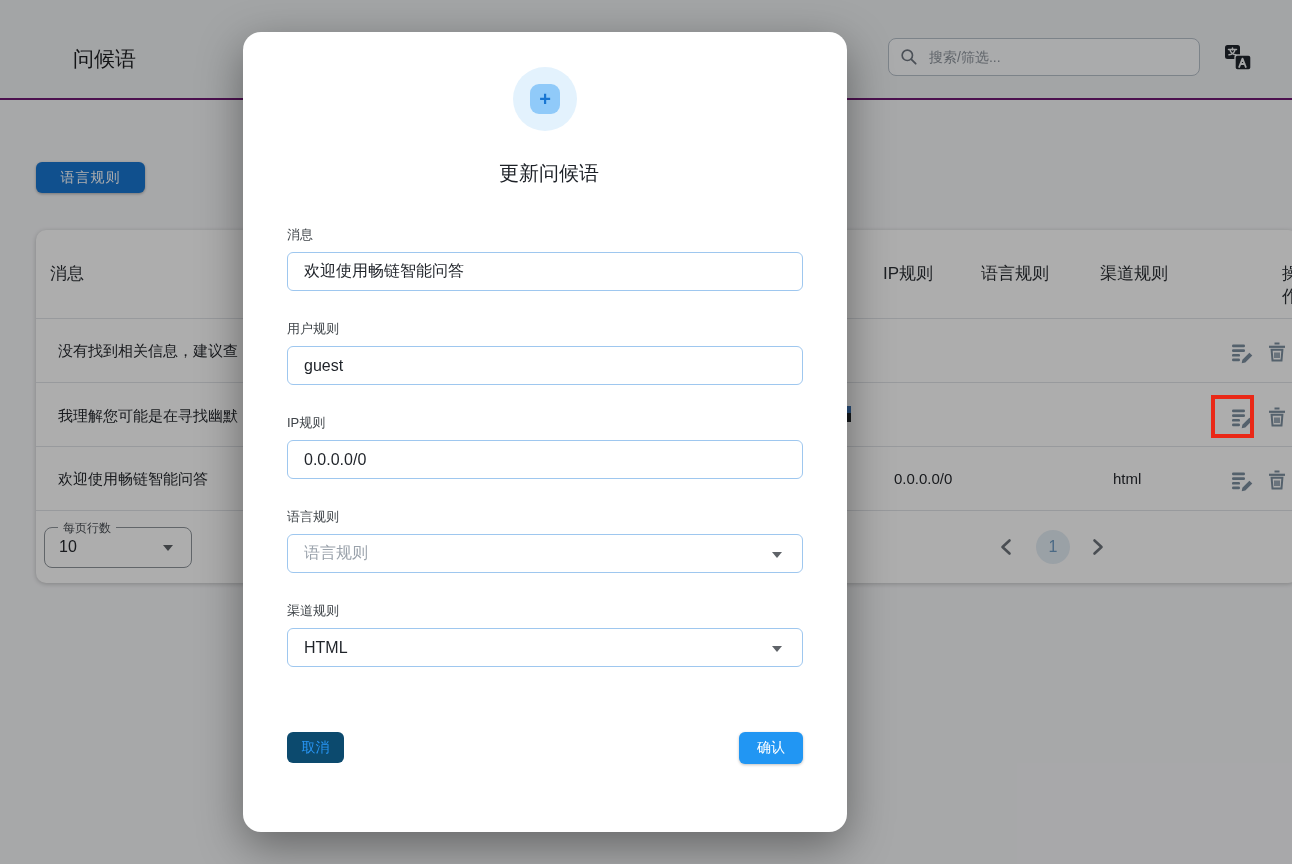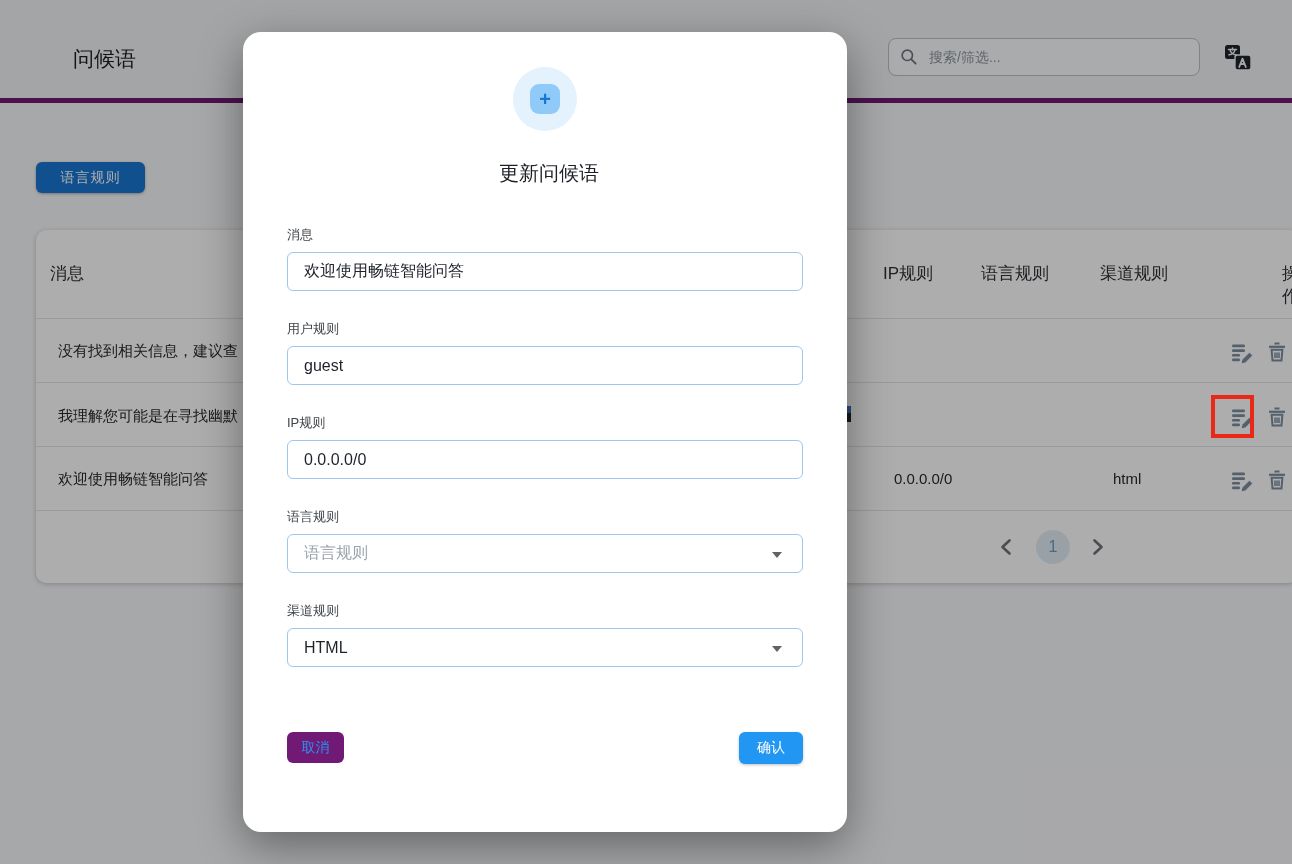--- a/index.html
+++ b/index.html
@@ -4,21 +4,21 @@
 <style>
   html,body{margin:0;padding:0;}
   body{
     width:1292px;height:864px;overflow:hidden;position:relative;
     font-family:"Liberation Sans",sans-serif;background:#f7f8fa;
     -webkit-font-smoothing:antialiased;
   }
 
   
   #base{position:absolute;inset:0;z-index:1;}
-  .appbar{position:absolute;left:0;top:0;width:1292px;height:98px;background:#f1f3f5;border-bottom:5px solid #701a75;}
+  .appbar{position:absolute;left:0;top:0;width:1292px;height:98px;background:#f1f3f5;border-bottom:2px solid #701a75;}
   .page-title{position:absolute;left:73px;top:45px;font-size:21px;color:#1c1e21;}
   .search-box{position:absolute;left:888px;top:38px;width:312px;height:38px;background:#fbfcfe;border:1px solid #b7c1ca;border-radius:8px;display:flex;align-items:center;box-sizing:border-box;padding:0 10px;}
   .search-box input{border:none;outline:none;background:transparent;font-size:14px;color:#3c4043;width:250px;margin-left:8px;font-family:"Liberation Sans",sans-serif;}
   .search-box input::placeholder{color:#8e959d;}
   .translate-wrap{position:absolute;left:1222px;top:42px;width:32px;height:32px;cursor:pointer;}
 
   .create-btn{position:absolute;left:36px;top:162px;width:109px;height:31px;background:#1976d2;border:none;border-radius:6px;color:#ffffff;font-size:14px;letter-spacing:1px;box-shadow:0 1px 3px rgba(0,0,0,.3);font-family:"Liberation Sans",sans-serif;cursor:pointer;}
 
   .card{position:absolute;left:36px;top:230px;width:1262px;height:353px;background:#ffffff;border-radius:10px;box-shadow:0 1px 5px rgba(0,0,0,.22);}
   .th{position:absolute;top:262px;font-size:17px;font-weight:500;color:#2c3035;}
@@ -50,21 +50,21 @@
   .avatar .plus-sq{width:30px;height:30px;border-radius:9px;background:#90caf9;display:flex;align-items:center;justify-content:center;color:#1976d2;font-size:20px;font-weight:bold;line-height:1;}
   .modal-title{position:absolute;left:4px;top:128px;width:604px;text-align:center;font-size:20px;color:#1d2127;font-weight:500;}
 
   .f-label{position:absolute;left:44px;font-size:13px;color:#3f4449;}
   .f-input{position:absolute;left:44px;width:516px;height:39px;border:1px solid #9ec7ef;border-radius:6px;box-sizing:border-box;font-size:16px;color:#1f2329;padding:0 16px;outline:none;background:#fff;font-family:"Liberation Sans",sans-serif;}
   .f-select{position:absolute;left:44px;width:516px;height:39px;border:1px solid #9ec7ef;border-radius:6px;box-sizing:border-box;display:flex;align-items:center;padding:0 16px;cursor:pointer;background:#fff;}
   .f-select .sel-text{font-size:16px;color:#1f2329;}
   .f-select .sel-text.placeholder{color:#9aa2ab;}
   .f-select .caret{position:absolute;right:20px;top:17px;}
 
-  .btn-cancel{position:absolute;left:44px;top:700px;width:57px;height:31px;background:#701a75;border:none;border-radius:6px;color:#2795f4;font-size:14px;cursor:pointer;font-family:Liberation Serif, serif;}
+  .btn-cancel{position:absolute;left:44px;top:700px;width:57px;height:31px;background:#0c4a6e;border:none;border-radius:6px;color:#2795f4;font-size:14px;cursor:pointer;font-family:Liberation Serif, serif;}
   .btn-confirm{position:absolute;left:496px;top:700px;width:64px;height:32px;background:#2196f3;border:none;border-radius:6px;color:#ffffff;font-size:14px;cursor:pointer;box-shadow:0 1px 3px rgba(0,0,0,.25);font-family:"Liberation Sans",sans-serif;}
 
   
   #red-box{position:absolute;left:1211px;top:395px;width:43px;height:43px;border:4px solid #ea2817;box-sizing:border-box;z-index:30;pointer-events:none;}
 </style>
 </head>
 <body>
 
 <div id="base">
 
@@ -174,20 +174,25 @@
     <svg width="24" height="24" viewBox="0 0 24 24">
         <g stroke="#7d8fa0" fill="none">
           <path d="M9.5 3.5h5" stroke-width="2"></path>
           <path d="M4 6.8h16" stroke-width="2.2"></path>
           <path d="M6.6 9.8h10.8l-.9 10.7H7.5z" stroke-width="2"></path>
           <path d="M10 12.5v5.5M12 12.5v5.5M14 12.5v5.5" stroke-width="1.5"></path>
         </g>
       </svg>
   </button>
 
+  <div class="rpp">
+    <div class="rpp-legend">每页行数</div>
+    <div class="rpp-value">10</div>
+    <div class="caret"></div>
+  </div>
 
   <button class="pag-chev" style="left:995px;">
     <svg width="24" height="24" viewBox="0 0 24 24">
         <path d="M14.5 5.5l-7 6.5 7 6.5" stroke="#6d747b" stroke-width="2.6" fill="none" stroke-linecap="round" stroke-linejoin="round"></path>
       </svg>
   </button>
   <div class="pag-page">1</div>
   <button class="pag-chev" style="left:1085px;">
     <svg width="24" height="24" viewBox="0 0 24 24">
         <path d="M9.5 5.5l7 6.5-7 6.5" stroke="#6d747b" stroke-width="2.6" fill="none" stroke-linecap="round" stroke-linejoin="round"></path>

